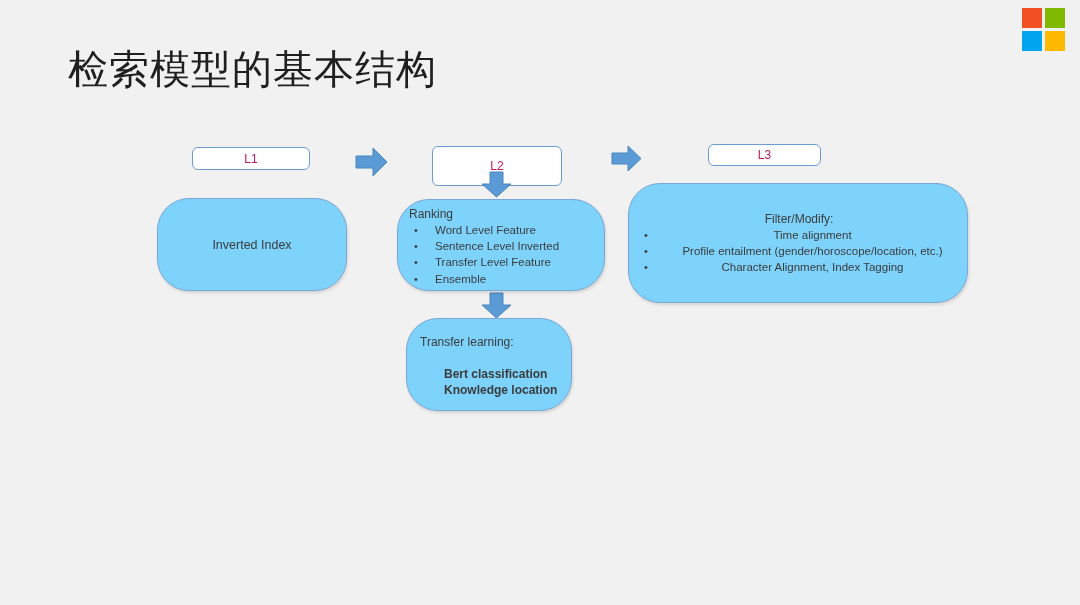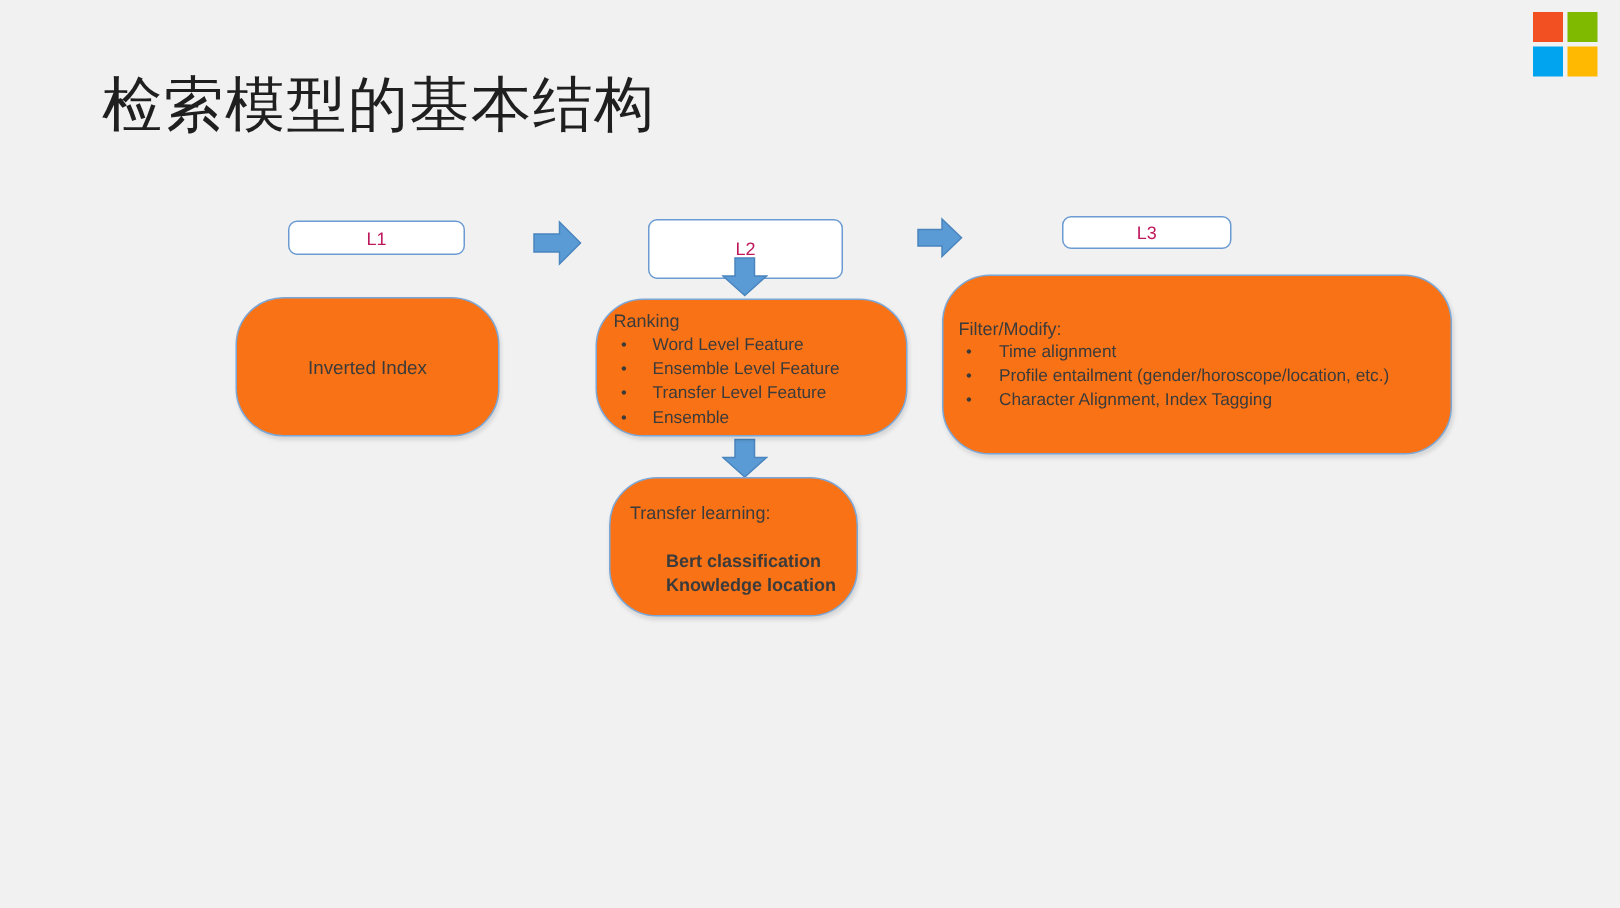--- a/index.html
+++ b/index.html
@@ -53,40 +53,40 @@
   
   .arrow { position: absolute; }
   #arrow-right-1 { left: 355px; top: 145px; }
   #arrow-right-2 { left: 611px; top: 143px; }
   #arrow-down-1  { left: 481px; top: 171px; }
   #arrow-down-2  { left: 481px; top: 292px; }
 
   
   .cbox {
     position: absolute;
-    background: #f97316;
+    background: #7dd3fc;
     border: 1px solid #7ba7d7;
     border-radius: 32px;
     color: #3b3b3b;
     box-shadow: 1px 2px 3px rgba(0,0,0,0.12);
     font-size: 12px;
   }
   #box-inverted-index {
-    left: 157px; top: 198px; width: 176px; height: 93px;
+    left: 157px; top: 198px; width: 190px; height: 93px;
     display: flex; align-items: center; justify-content: center;
     font-size: 12.5px;
   }
   #box-ranking {
     left: 397px; top: 199px; width: 208px; height: 92px;
     padding: 6px 8px 4px 11px;
   }
   #box-filter {
     left: 628px; top: 183px; width: 340px; height: 120px;
     padding: 0 8px 0 10px;
-    display: flex; flex-direction: column; justify-content: center;
+    display: flex; flex-direction: column; justify-content: center; text-align: center;
   }
   #box-transfer {
     left: 406px; top: 318px; width: 166px; height: 93px;
     padding: 15px 10px 10px 13px;
   }
 
   .cbox-title { font-size: 12px; line-height: 16px; }
   ul.bullets { list-style: none; }
   ul.bullets li {
     position: relative;
@@ -149,21 +149,21 @@
   </svg>
 
   <div class="cbox" id="box-inverted-index">
     <span>Inverted Index</span>
   </div>
 
   <div class="cbox" id="box-ranking">
     <div class="cbox-title">Ranking</div>
     <ul class="bullets">
       <li>Word Level Feature</li>
-      <li>Ensemble Level Feature</li>
+      <li>Sentence Level Inverted</li>
       <li>Transfer Level Feature</li>
       <li>Ensemble</li>
     </ul>
   </div>
 
   <div class="cbox" id="box-filter">
     <div class="cbox-title">Filter/Modify:</div>
     <ul class="bullets">
       <li>Time alignment</li>
       <li>Profile entailment (gender/horoscope/location, etc.)</li>

